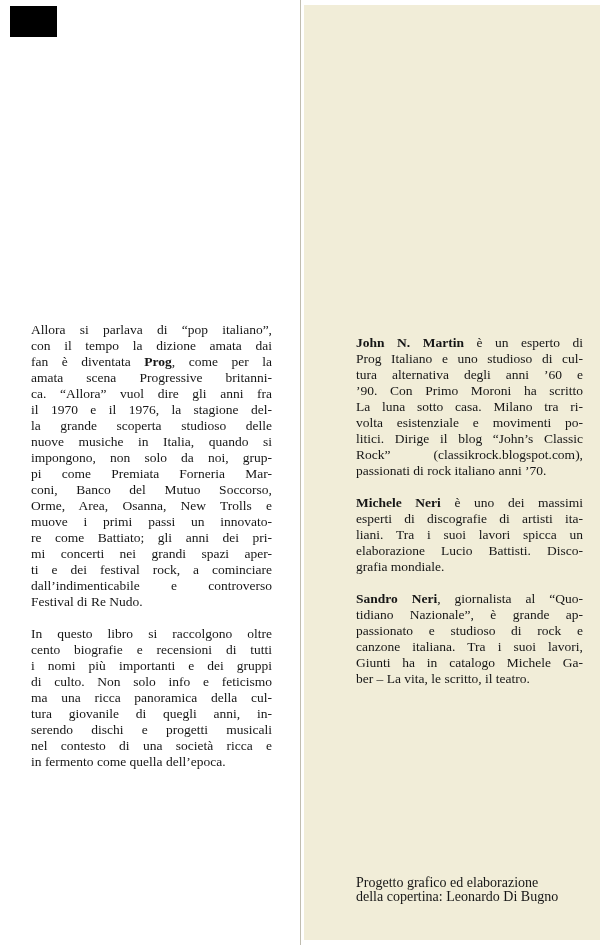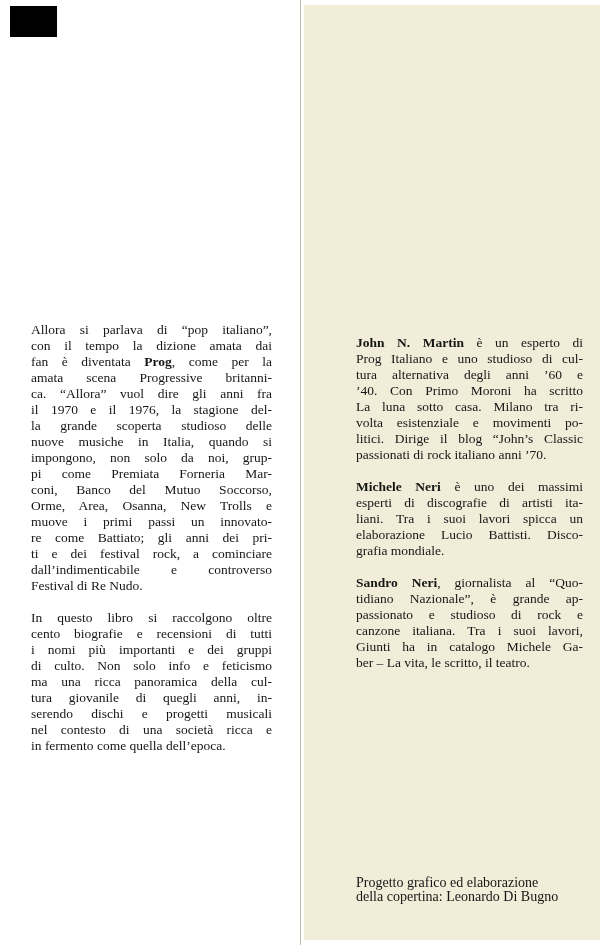--- a/index.html
+++ b/index.html
@@ -91,20 +91,21 @@
         <div class="line"><span>ca. “Allora” vuol dire gli anni fra</span></div>
         <div class="line"><span>il 1970 e il 1976, la stagione del-</span></div>
         <div class="line"><span>la grande scoperta studioso delle</span></div>
         <div class="line"><span>nuove musiche in Italia, quando si</span></div>
         <div class="line"><span>impongono, non solo da noi, grup-</span></div>
         <div class="line"><span>pi come Premiata Forneria Mar-</span></div>
         <div class="line"><span>coni, Banco del Mutuo Soccorso,</span></div>
         <div class="line"><span>Orme, Area, Osanna, New Trolls e</span></div>
         <div class="line"><span>muove i primi passi un innovato-</span></div>
         <div class="line"><span>re come Battiato; gli anni dei pri-</span></div>
+        <div class="line"><span>mi concerti nei grandi spazi aper-</span></div>
         <div class="line"><span>ti e dei festival rock, a cominciare</span></div>
         <div class="line"><span>dall’indimenticabile e controverso</span></div>
         <div class="line last"><span>Festival di Re Nudo.</span></div>
       </div>
     <div class="para">
         <div class="line"><span>In questo libro si raccolgono oltre</span></div>
         <div class="line"><span>cento biografie e recensioni di tutti</span></div>
         <div class="line"><span>i nomi più importanti e dei gruppi</span></div>
         <div class="line"><span>di culto. Non solo info e feticismo</span></div>
         <div class="line"><span>ma una ricca panoramica della cul-</span></div>
@@ -113,24 +114,25 @@
         <div class="line"><span>nel contesto di una società ricca e</span></div>
         <div class="line last"><span>in fermento come quella dell’epoca.</span></div>
       </div>
   </div>
 
   <div class="right-text">
     <div class="para">
         <div class="line"><span class="b">John N. Martin</span><span> è un esperto di</span></div>
         <div class="line"><span>Prog Italiano e uno studioso di cul-</span></div>
         <div class="line"><span>tura alternativa degli anni ’60 e</span></div>
-        <div class="line"><span>’40. Con Primo Moroni ha scritto</span></div>
+        <div class="line"><span>’90. Con Primo Moroni ha scritto</span></div>
         <div class="line"><span class="i">La luna sotto casa. Milano tra ri-</span></div>
         <div class="line"><span class="i">volta esistenziale e movimenti po-</span></div>
         <div class="line"><span class="i">litici</span><span>. Dirige il blog “John’s Classic</span></div>
+        <div class="line"><span>Rock” (</span><span class="i">classikrock.blogspot.com</span><span>),</span></div>
         <div class="line last"><span>passionati di rock italiano anni ’70.</span></div>
       </div>
     <div class="para">
         <div class="line"><span class="b">Michele Neri</span><span> è uno dei massimi</span></div>
         <div class="line"><span>esperti di discografie di artisti ita-</span></div>
         <div class="line"><span>liani. Tra i suoi lavori spicca un</span></div>
         <div class="line"><span>elaborazione </span><span class="i">Lucio Battisti. Disco-</span></div>
         <div class="line last"><span class="i">grafia mondiale</span><span>.</span></div>
       </div>
     <div class="para">

